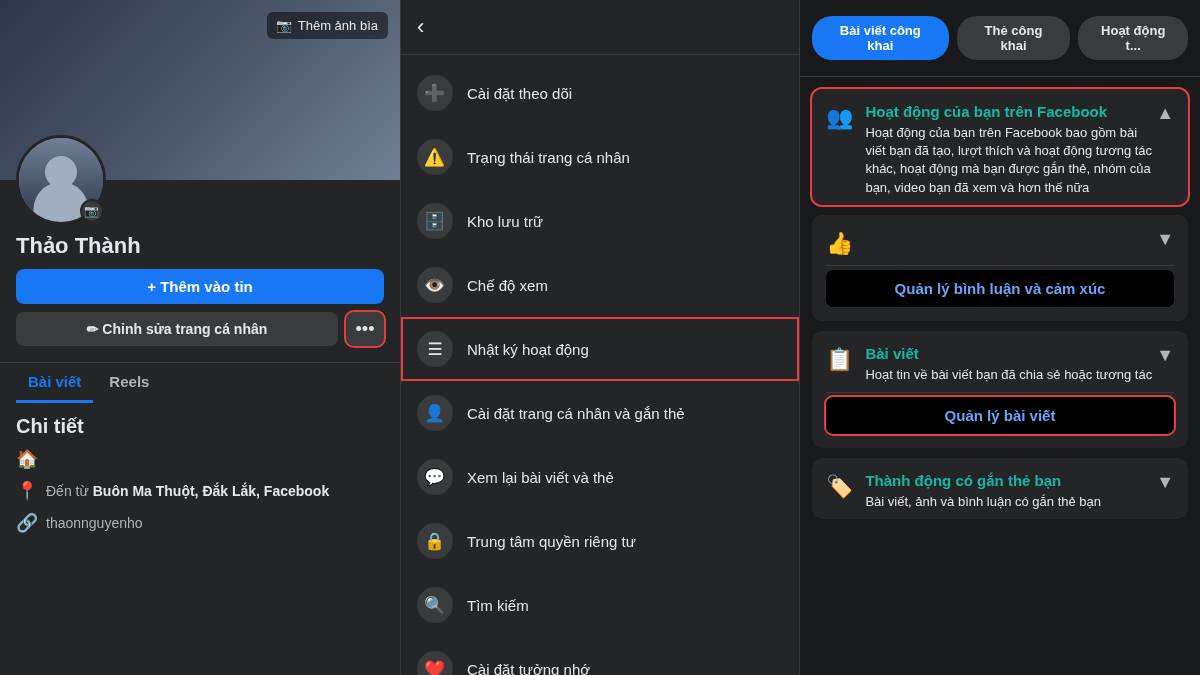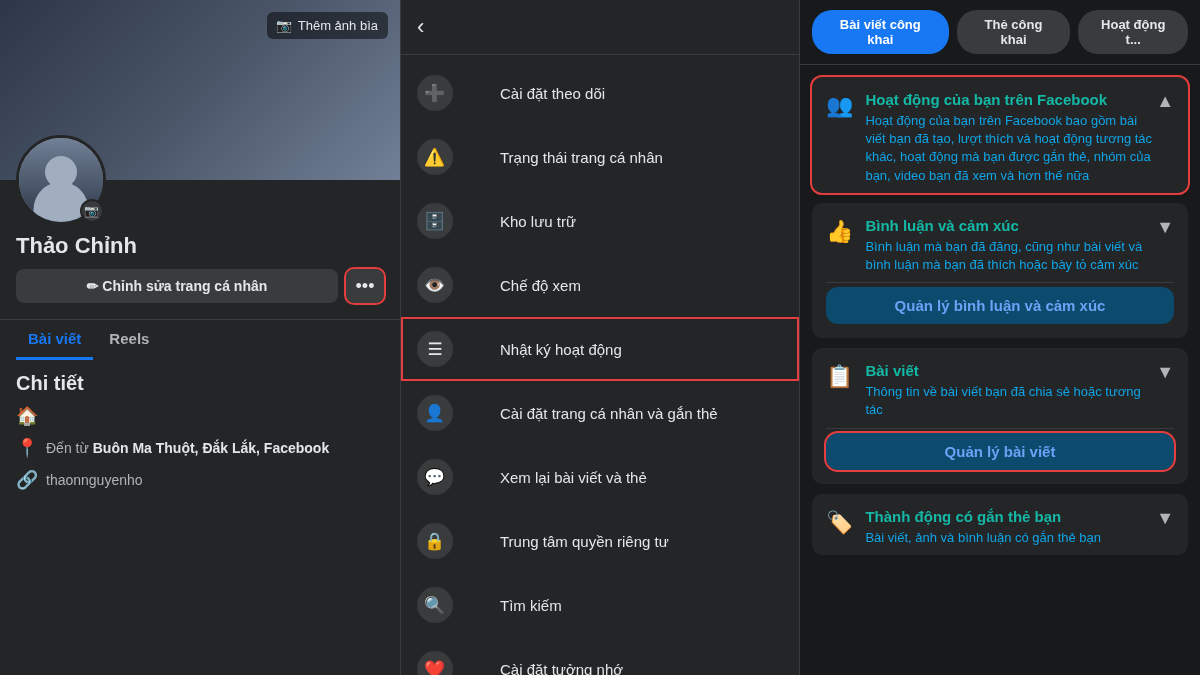--- a/index.html
+++ b/index.html
@@ -301,36 +301,35 @@
       display: flex;
       align-items: center;
       justify-content: center;
       font-size: 17px;
       flex-shrink: 0;
     }
 
     .menu-label {
       font-size: 15px;
       color: #e4e6eb;
-      margin-left: 33px;
     }
 
     
     .right-panel {
       flex: 1;
       height: 675px;
       background: #18191a;
       display: flex;
       flex-direction: column;
       overflow: hidden;
     }
 
     .right-tabs {
       display: flex;
-      padding: 10px 12px;
+      padding: 16px 12px;
       gap: 8px;
       border-bottom: 1px solid #3a3b3c;
       background: #18191a;
     }
 
     .right-tab {
       padding: 7px 14px;
       border-radius: 20px;
       font-size: 13px;
       font-weight: 600;
@@ -389,38 +388,38 @@
 
     .activity-title {
       font-size: 15px;
       font-weight: 700;
       color: #14b8a6;
       margin-bottom: 4px;
     }
 
     .activity-desc {
       font-size: 13px;
-      color: #0ea5e9;
+      color: #e5e5e5;
       line-height: 1.4;
     }
 
     .chevron-btn {
       background: none;
       border: none;
       color: #b0b3b8;
       font-size: 18px;
       cursor: pointer;
     }
 
     .action-btn {
       margin: 4px 14px 14px;
-      background: #0c4a6e;
+      background: #000000;
       color: #6ba3f7;
       border: none;
-      border-radius: 12px;
+      border-radius: 7px;
       padding: 10px 0;
       width: calc(100% - 28px);
       font-size: 15px;
       font-weight: 600;
       cursor: pointer;
       text-align: center;
     }
 
     .action-btn.outlined {
       outline: 2px solid #e53e3e;
@@ -443,21 +442,24 @@
     </button>
   </div>
 
   <div class="profile-section">
     <div class="avatar-wrapper">
       <div class="avatar-circle">
         <div class="avatar-person"></div>
       </div>
       <div class="camera-icon-avatar">📷</div>
     </div>
-    <div class="profile-name">Thảo Chỉnh</div>
+    <div class="profile-name">Thảo Thành</div>
+    <button class="add-to-story-btn">
+      <span>+ Thêm vào tin</span>
+    </button>
     <div class="bottom-buttons">
       <button class="edit-profile-btn">
         <span>✏ Chỉnh sửa trang cá nhân</span>
       </button>
       <button class="more-btn">
         <span>•••</span>
       </button>
     </div>
   </div>
 
@@ -573,40 +575,36 @@
           </div>
         </div>
         <button class="chevron-btn">▲</button>
       </div>
     </div>
 
     <div class="activity-card">
       <div class="activity-header">
         <div class="activity-header-left">
           <span class="activity-icon">👍</span>
-          <div class="activity-text-block">
-            <div class="activity-title">Bình luận và cảm xúc</div>
-            <div class="activity-desc">Bình luận mà bạn đã đăng, cũng như bài viết và bình luận mà bạn đã thích hoặc bày tỏ cảm xúc</div>
-          </div>
         </div>
         <button class="chevron-btn">▼</button>
       </div>
       <div class="divider"></div>
       <button class="action-btn">
         <span>Quản lý bình luận và cảm xúc</span>
       </button>
     </div>
 
     <div class="activity-card">
       <div class="activity-header">
         <div class="activity-header-left">
           <span class="activity-icon">📋</span>
           <div class="activity-text-block">
             <div class="activity-title">Bài viết</div>
-            <div class="activity-desc">Thông tin về bài viết bạn đã chia sẻ hoặc tương tác</div>
+            <div class="activity-desc">Hoạt tin về bài viết bạn đã chia sẻ hoặc tương tác</div>
           </div>
         </div>
         <button class="chevron-btn">▼</button>
       </div>
       <div class="divider"></div>
       <button class="action-btn outlined">
         <span>Quản lý bài viết</span>
       </button>
     </div>
 

